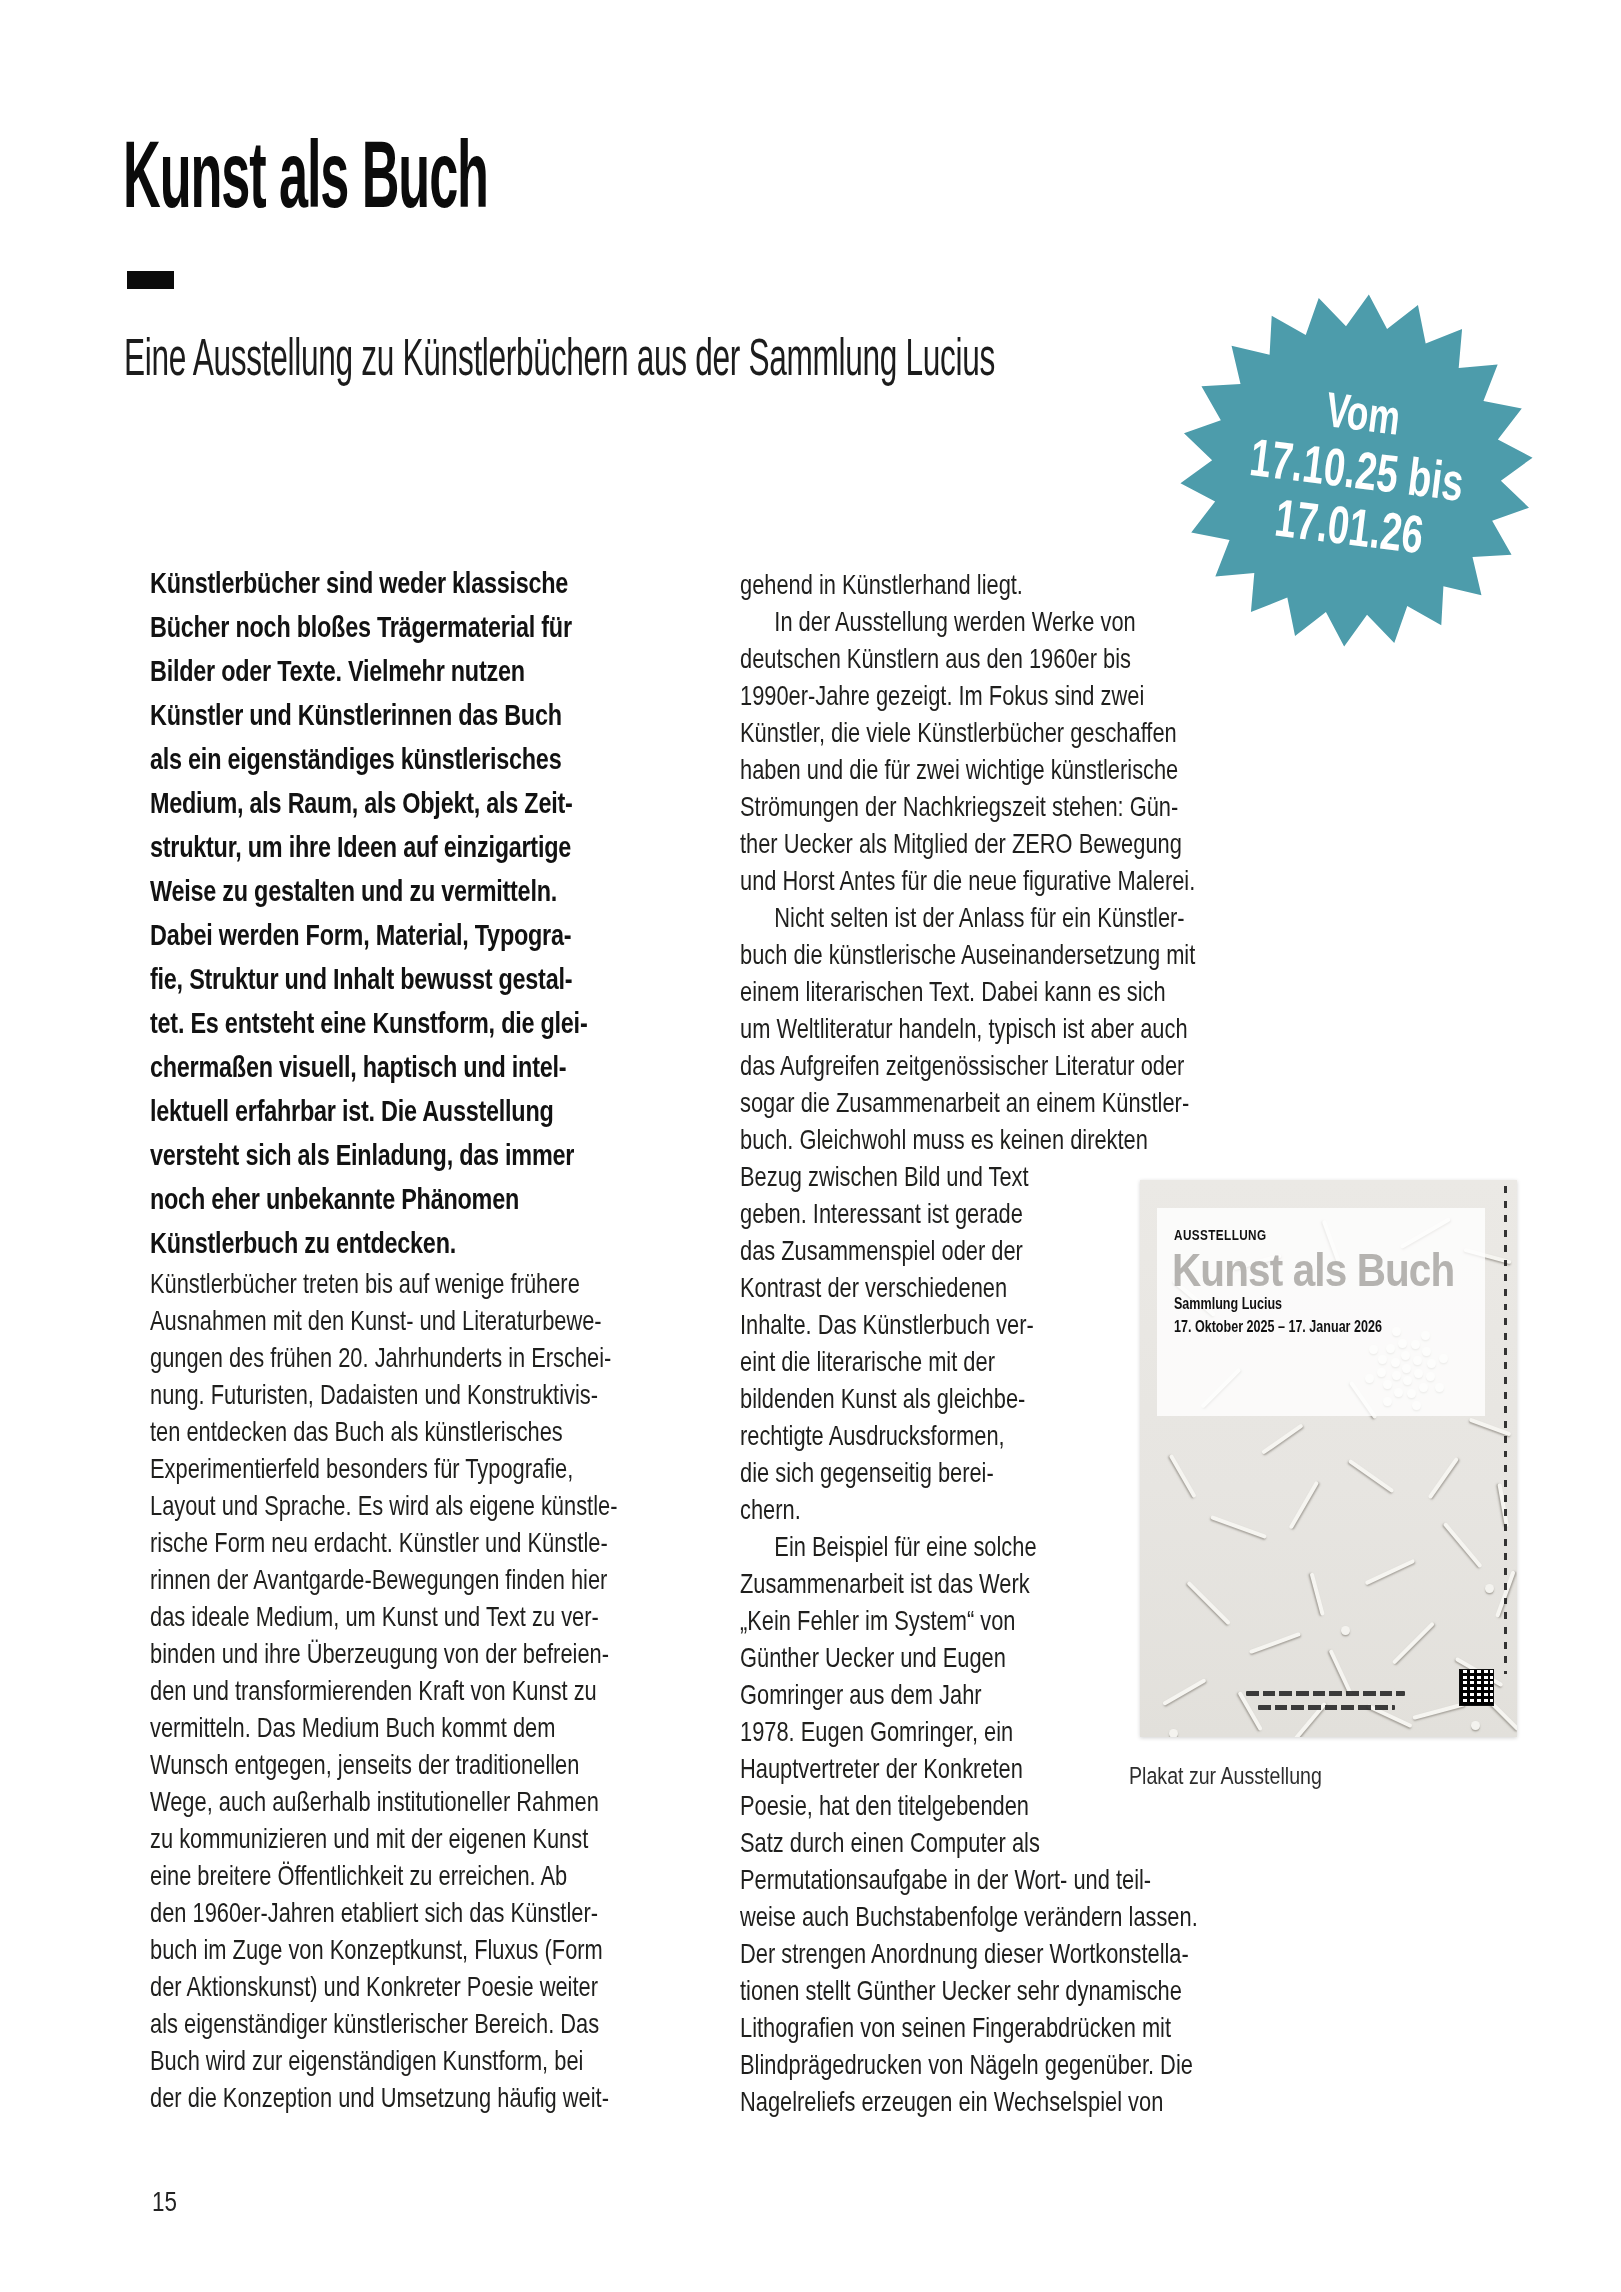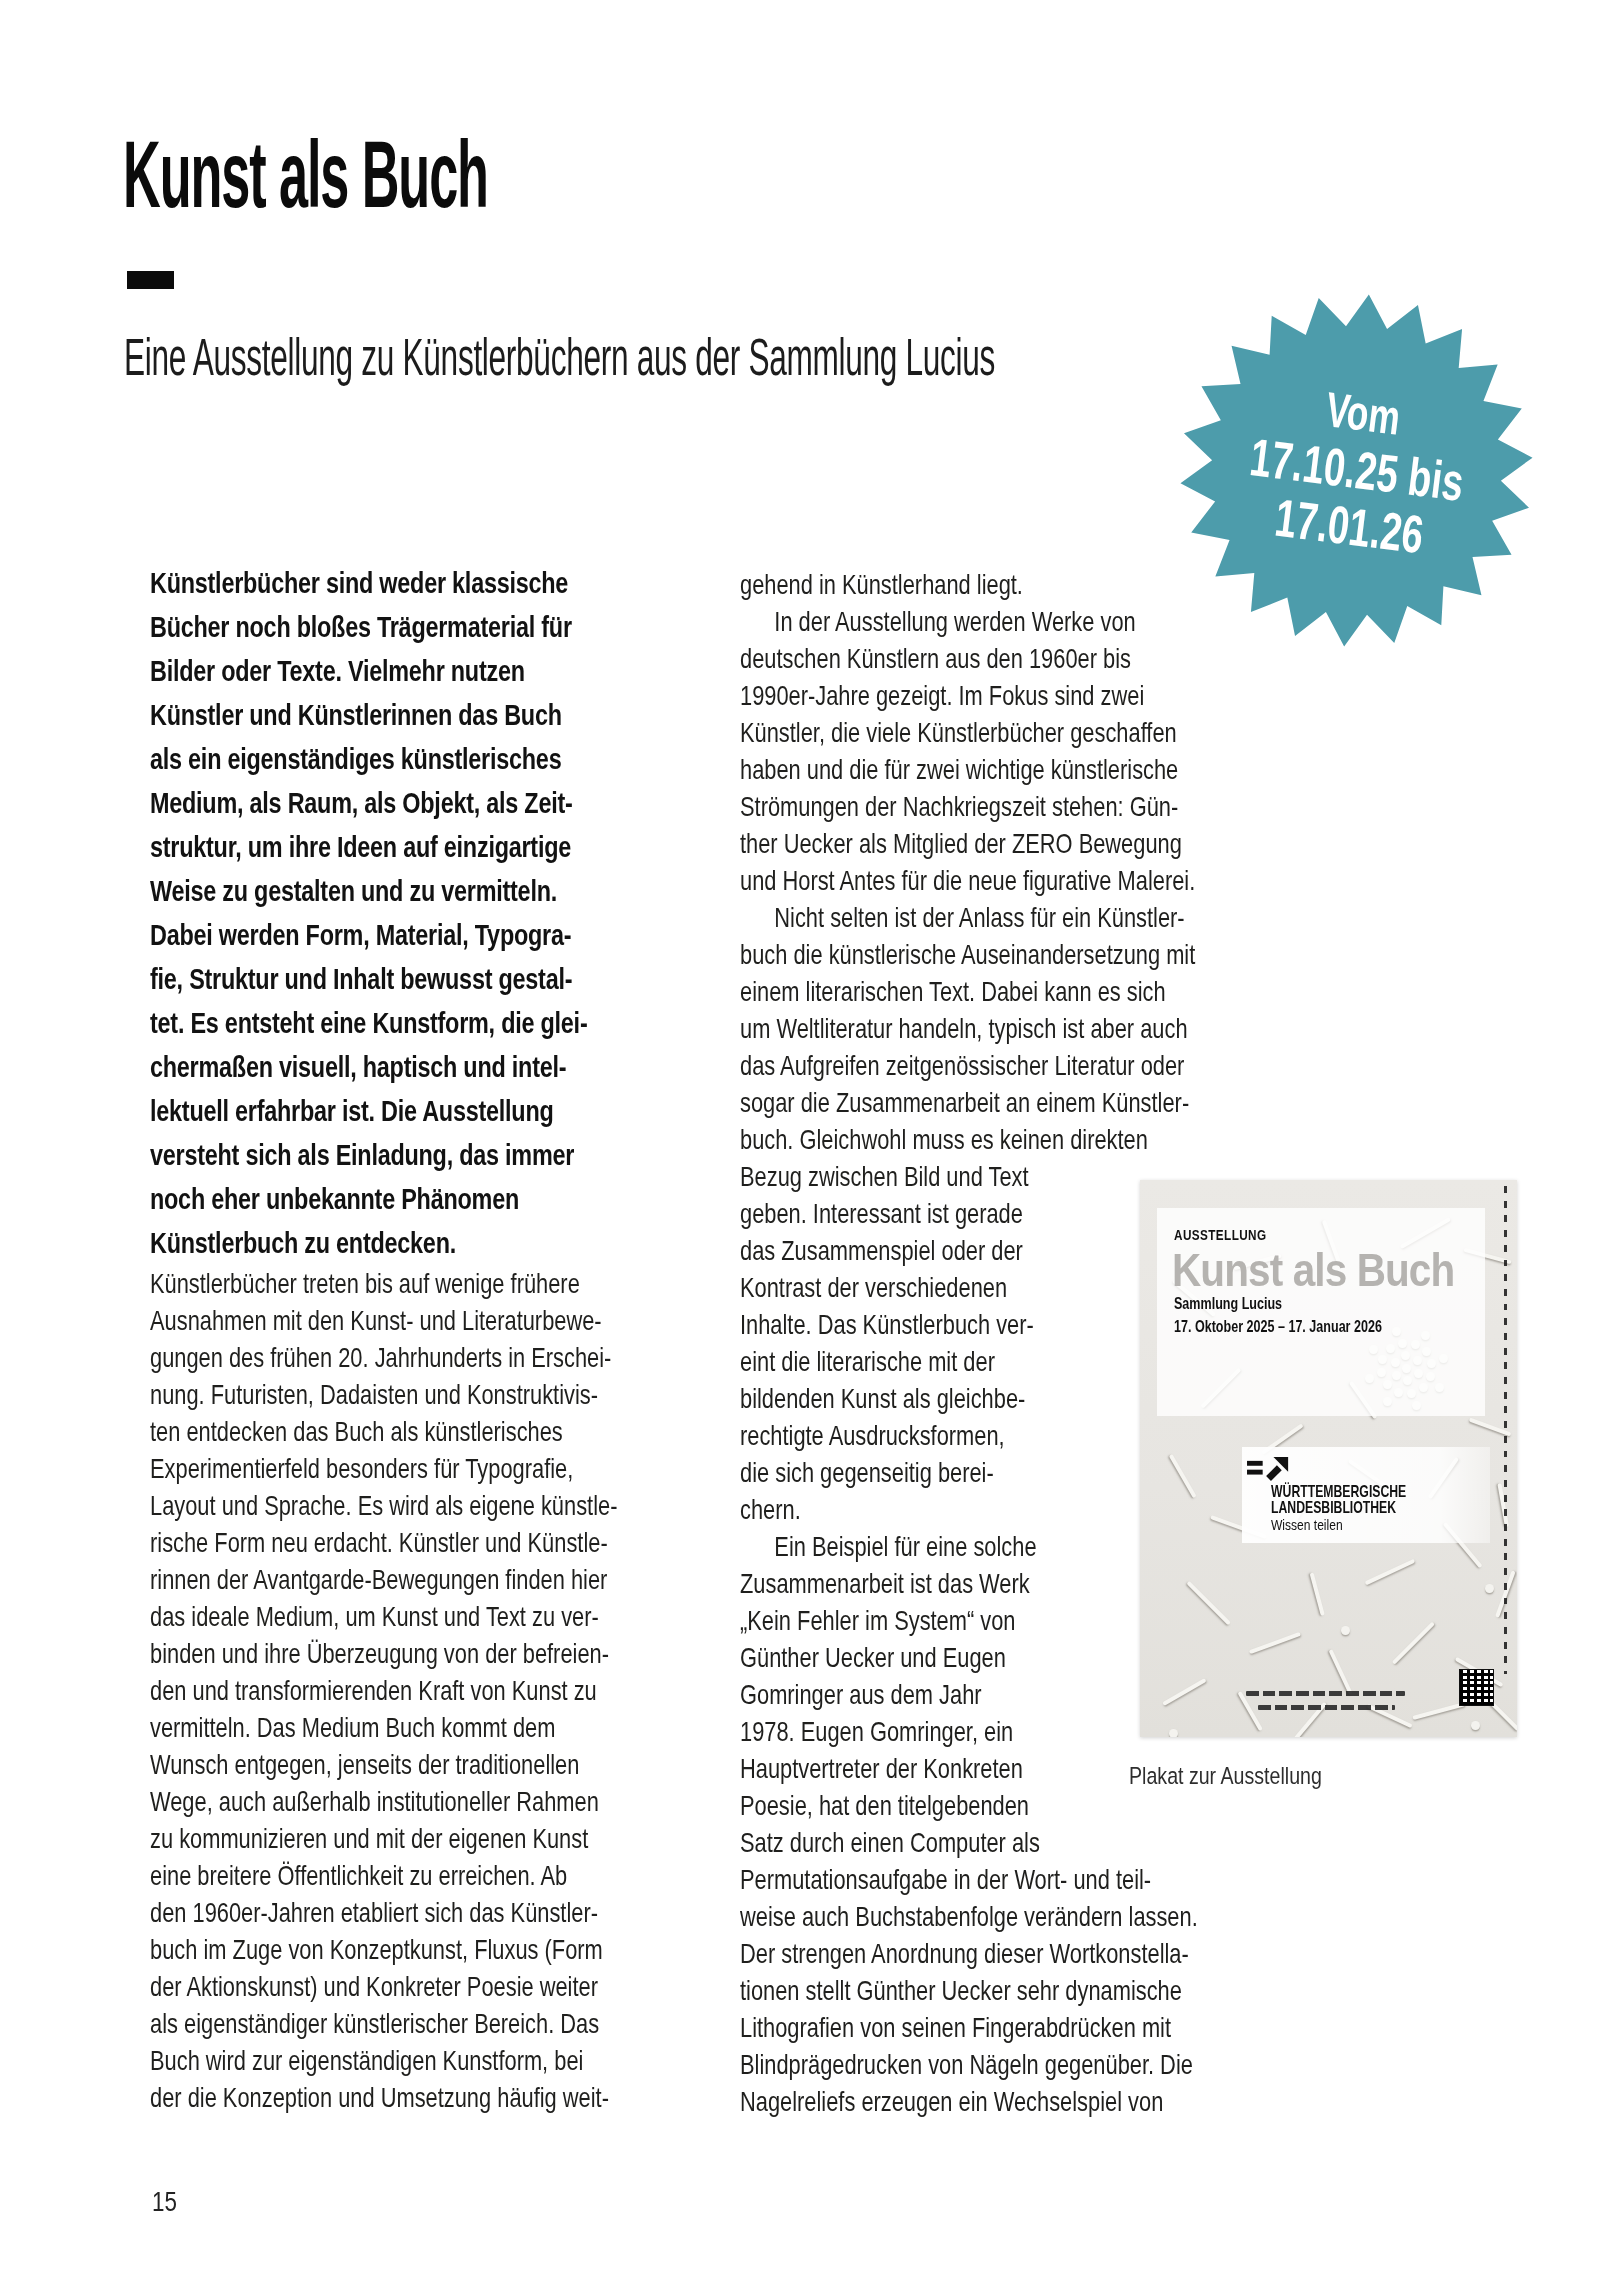--- a/index.html
+++ b/index.html
@@ -259,31 +259,20 @@
       <div class="pdot" style="left: 345px; top: 404px;"></div>
       <div class="pdot" style="left: 201px; top: 446px;"></div>
       <div class="pdot" style="left: 331px; top: 541px;"></div>
       <div class="pdot" style="left: 29px; top: 549px;"></div>
     </div>
   <div class="poster-panel"></div>
   <div class="poster-kicker">AUSSTELLUNG</div>
   <div class="poster-title" style="color: rgb(181, 179, 176);">Kunst als Buch</div>
   <div class="poster-sub">Sammlung Lucius</div>
   <div class="poster-dates">17. Oktober 2025 – 17. Januar 2026</div>
-  <div class="logo-panel">
-    <svg class="logo-mark" width="47" height="27.4" viewBox="0 0 48 28">
-      <rect x="0" y="6" width="16" height="5" fill="#111"></rect>
-      <rect x="0" y="15" width="16" height="5" fill="#111"></rect>
-      <path d="M22 24 L33 13" stroke="#111" stroke-width="7"></path>
-      <polygon points="27,2 42,2 42,17" fill="#111"></polygon>
-    </svg>
-    <div class="logo-l1">WÜRTTEMBERGISCHE</div>
-    <div class="logo-l2">LANDESBIBLIOTHEK</div>
-    <div class="logo-claim">Wissen teilen</div>
-  </div>
   <div class="fineprint-1"></div>
   <div class="fineprint-2"></div>
   <div class="qr"></div>
   <div class="edge-text"></div>
 </div>
 <div class="abs caption">Plakat zur Ausstellung</div>
 
 <div class="abs pagenum">15</div>
 
 

